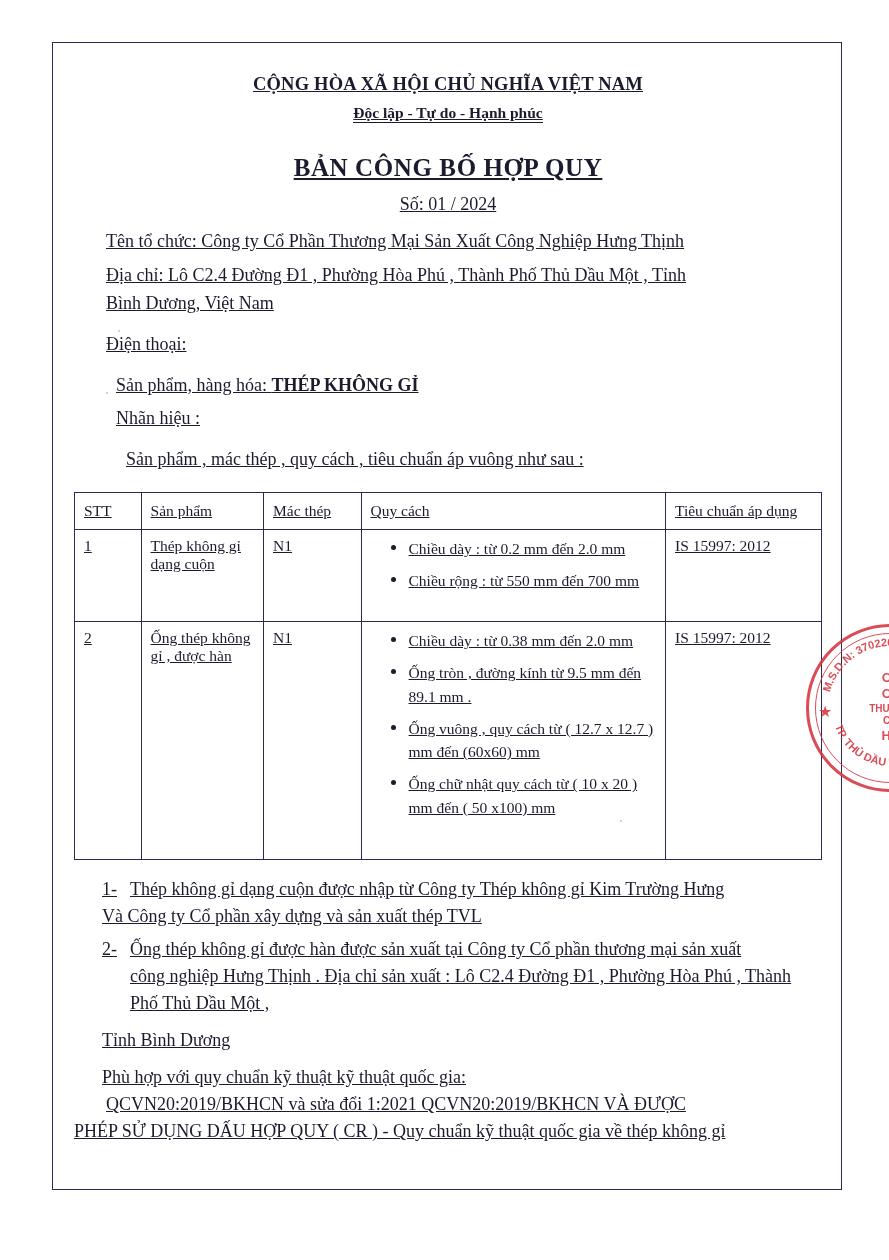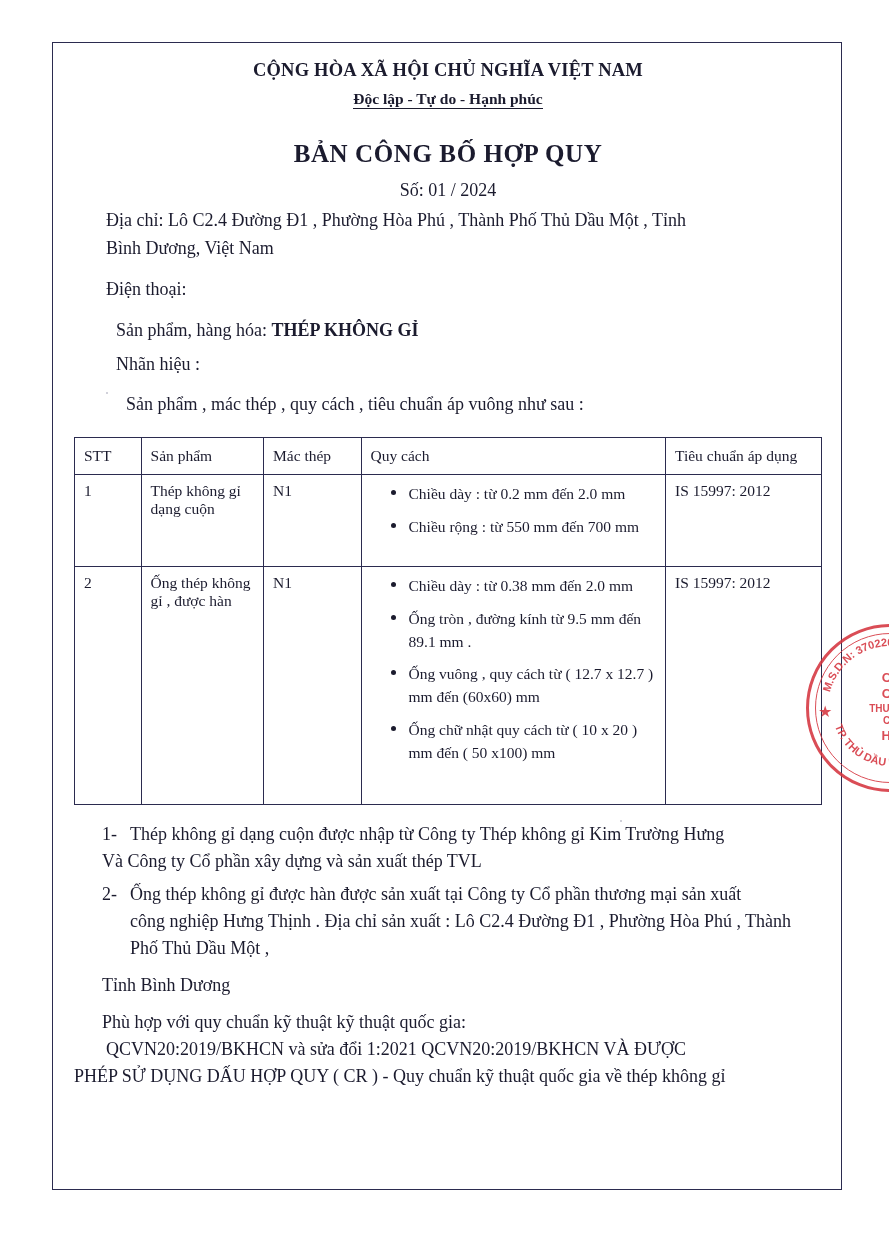--- a/index.html
+++ b/index.html
@@ -27,22 +27,23 @@
     left: 52px;
     top: 42px;
     width: 790px;
     height: 1148px;
     border: 1px solid #2b2b4f;
     box-sizing: border-box;
   }
   .content {
     position: absolute;
     left: 74px;
-    top: 48px;
+    top: 62px;
     width: 748px;
+    text-decoration: underline;
   }
   .center { text-align: center; }
 
   .nat-title {
     font-weight: bold;
     font-size: 18.5px;
     letter-spacing: 0.2px;
     margin-top: 12px;
   }
   .nat-sub {
@@ -225,20 +226,21 @@
   <div class="scan-frame"></div>
 
   <div class="content">
 
     <div class="center nat-title">CỘNG HÒA XÃ HỘI CHỦ NGHĨA VIỆT NAM</div>
     <div class="center nat-sub"><span class="ul">Độc lập - Tự do - Hạnh phúc</span></div>
 
     <div class="center doc-title">BẢN CÔNG BỐ HỢP QUY</div>
     <div class="center doc-number">Số: 01 / 2024</div>
 
+    <div class="para indent-1">Tên tổ chức: Công ty Cổ Phần Thương Mại Sản Xuất Công Nghiệp Hưng Thịnh</div>
     <div class="para indent-1" style="margin-top:6px">Địa chỉ: Lô C2.4 Đường Đ1 , Phường Hòa Phú , Thành Phố Thủ Dầu Một , Tỉnh</div>
     <div class="para" style="margin-top:0;padding-left:32px">Bình Dương, Việt Nam</div>
     <div class="para indent-1">Điện thoại:</div>
 
     <div class="para indent-2">
       <span>Sản phẩm, hàng hóa:</span>
       <span class="bold">THÉP KHÔNG GỈ</span>
     </div>
     <div class="para indent-2" style="margin-top:6px">Nhãn hiệu :</div>
     <div class="para indent-3">Sản phẩm , mác thép , quy cách , tiêu chuẩn áp vuông như sau :</div>

